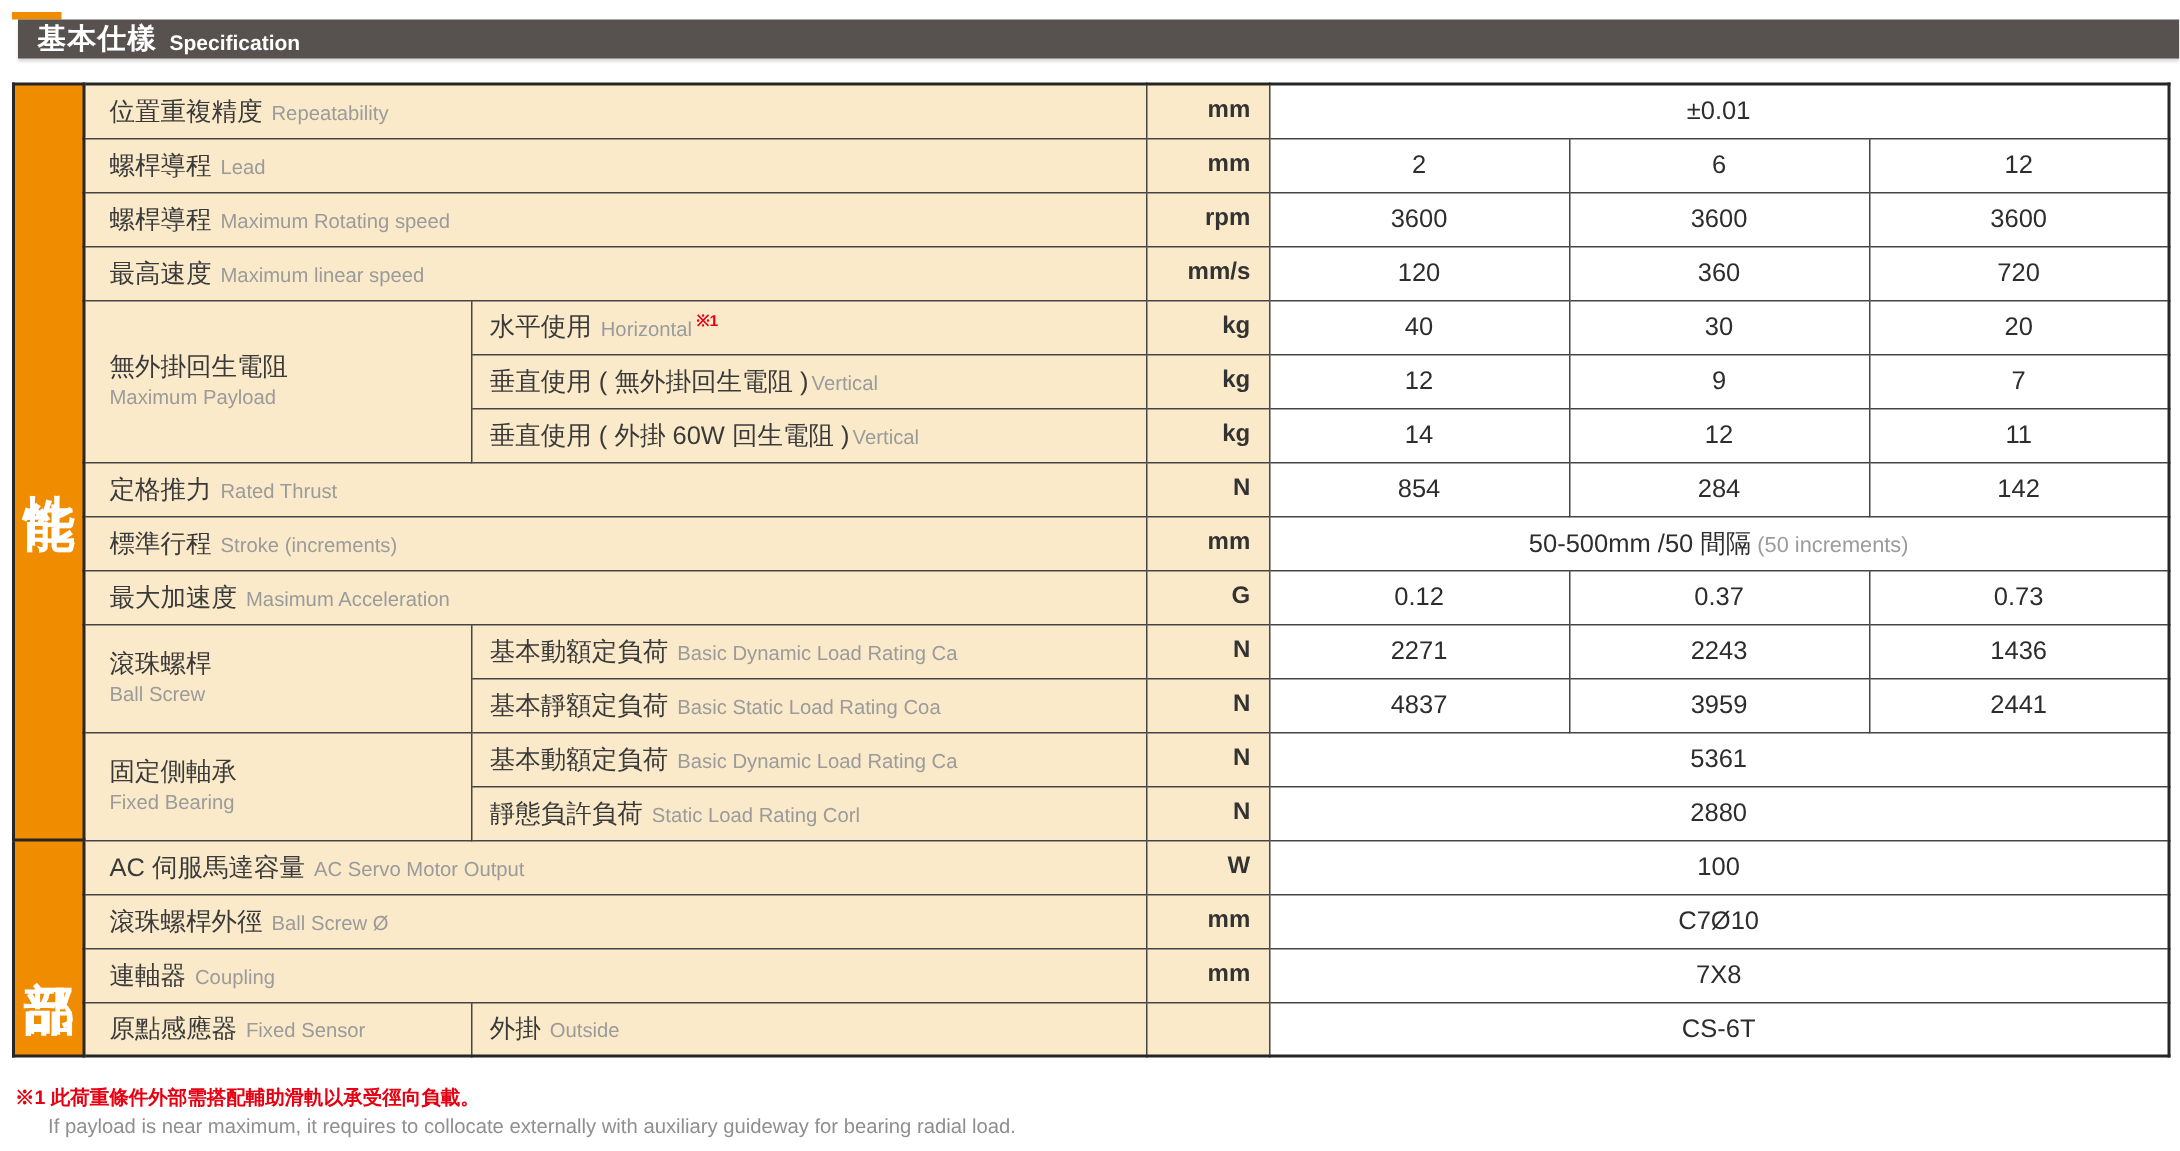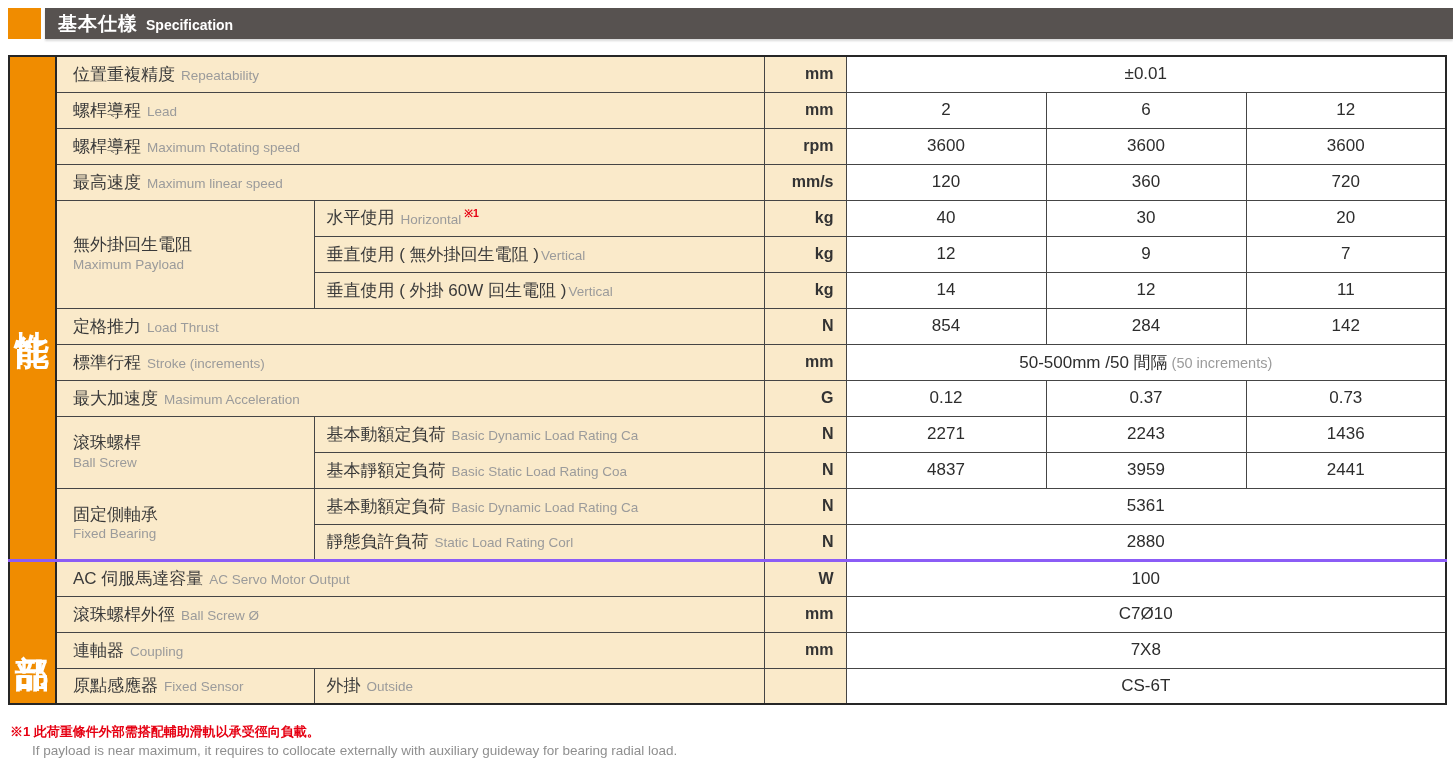--- a/index.html
+++ b/index.html
@@ -6,21 +6,21 @@
   html,body { margin:0; padding:0; background:#fff; }
   .page {
     position: relative;
     width: 1453px; height: 767px;
     background: #ffffff;
     font-family: "Liberation Sans", sans-serif;
     overflow: hidden;
   }
 
   
-  .header { position:absolute; top:8px; left:8px; right:0; height:31px; display:flex; }
+  .header { position:absolute; top:8px; left:8px; right:0; height:31px; display:flex;flex-direction:column; }
   .header-accent { width:33px; height:31px; background:var(--accent,#F08C00); }
   .header-bar {
     flex:1; margin-left:4px; background:var(--header_bar,#575250);
     display:flex; align-items:center; padding-left:13px;
     box-shadow: 0 2px 2px rgba(0,0,0,0.15);
   }
   .title-zh { color:#fff; font-weight:bold; font-size:19px; letter-spacing:1px; }
   .title-en { color:#fff; font-weight:bold; font-size:14px; margin-left:8px; padding-top:3px; }
 
   
@@ -50,21 +50,21 @@
 
   sup.note-red {
     color:var(--note_red,#E60012); font-weight:bold; font-size:10.5px; margin-left:3px;
   }
 
   td.c-unit { text-align:right; padding-right:12px; font-weight:bold; color:#333; font-size:16px; }
 
   td.c-val { background:#fff; text-align:center; color:#2d2d2d; font-size:17px; }
   .val-suffix { color:#9b9b9b; font-size:14.5px; margin-left:4px; }
 
-  tr.section-start td { border-top:3px solid #8b5cf6; }
+  tr.section-start td { border-top:1px solid #8b5cf6; }
 
   
   .footnote { position:absolute; left:10px; top:723px; }
   .fn-zh { color:var(--note_red,#E60012); font-weight:bold; font-size:13px; line-height:1.4; }
   .fn-en { color:#8f8f8f; font-size:13.5px; margin-left:22px; margin-top:2px; }
 </style>
 </head>
 <body>
 
 <div class="page">
@@ -159,21 +159,21 @@
         <span class="zh">垂直使用 ( 外掛 60W 回生電阻 )</span><span class="en" style="margin-left:2px">Vertical</span>
       </td>
       <td class="c-unit">kg</td>
       <td class="c-val">14</td>
       <td class="c-val">12</td>
       <td class="c-val">11</td>
     </tr>
 
     <tr>
       <td class="c-label inline" colspan="2">
-        <span class="zh">定格推力</span><span class="en">Load Thrust</span>
+        <span class="zh">定格推力</span><span class="en">Rated Thrust</span>
       </td>
       <td class="c-unit">N</td>
       <td class="c-val">854</td>
       <td class="c-val">284</td>
       <td class="c-val">142</td>
     </tr>
 
     <tr>
       <td class="c-label inline" colspan="2">
         <span class="zh">標準行程</span><span class="en">Stroke (increments)</span>

